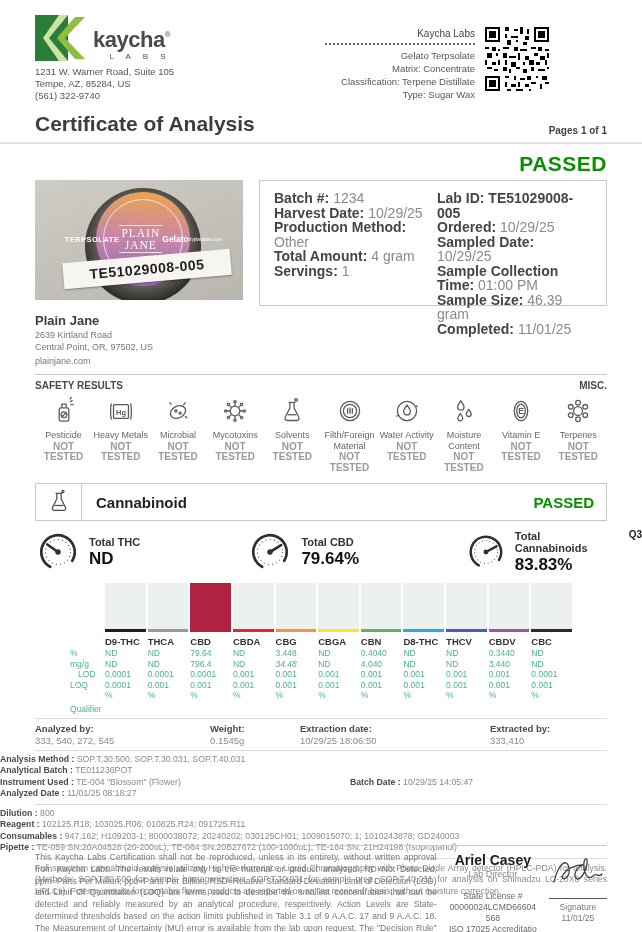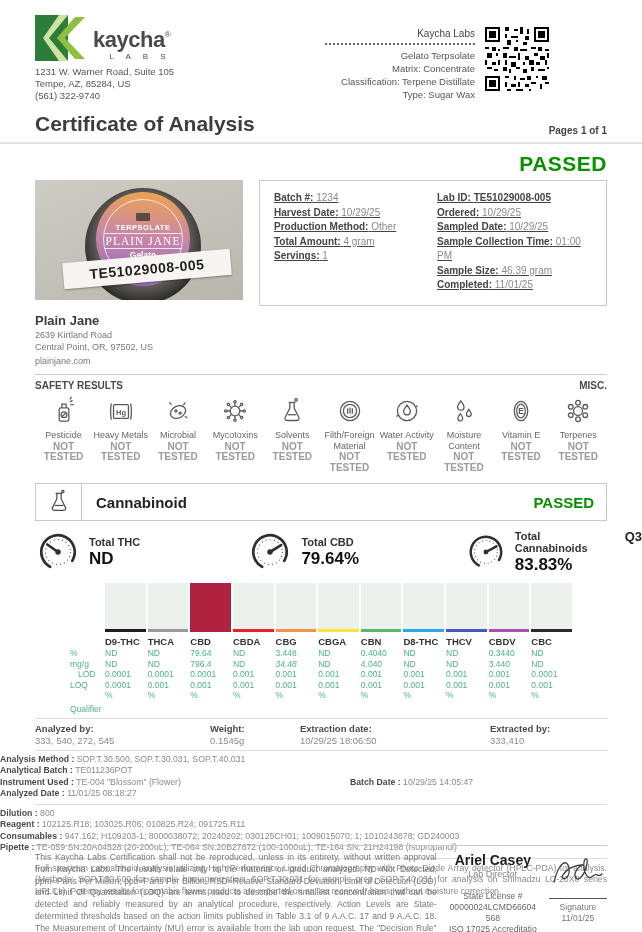--- a/index.html
+++ b/index.html
@@ -32,35 +32,35 @@
   .passed-top{ text-align:right; font-size:21px; font-weight:bold; margin-top:8px; letter-spacing:0.5px;}
 
   
   .sample-row{ display:flex; gap:16px; margin-top:4px; }
   .photo{ width:208px; height:120px; background:linear-gradient(160deg,#cfccc5,#b9b6ae);
           position:relative; overflow:hidden; flex:none;}
   .jar{ position:absolute; left:50px; top:8px; width:116px; height:116px; border-radius:50%;
         background:radial-gradient(circle at 50% 45%,#5d5955 55%,#2e2c2a 72%, #1f1e1c 100%); }
   .jar-label{ position:absolute; left:61px; top:12px; width:94px; height:94px; border-radius:50%;
         background:linear-gradient(185deg,#e8a059 8%,#c887a8 48%,#9a6cb4 90%);
-        display:flex; flex-direction:column; align-items:center; justify-content:center;
+        display:flex; flex-direction:row; align-items:center; justify-content:center;
         color:#fff; text-align:center; }
   .jar-ring{ position:absolute; inset:7px; border:1px solid rgba(255,255,255,.75); border-radius:50%; }
   .or-shape{ width:14px; height:8px; background:#5d4a42; border-radius:1px; margin-bottom:2px;}
   .lbl-terp{ font-size:7.5px; font-weight:bold; letter-spacing:0.5px; }
   .lbl-brand{ font-family:"Liberation Serif",serif; font-size:11.5px; letter-spacing:1px; margin:1px 0;
               border-top:1px solid rgba(255,255,255,.8); border-bottom:1px solid rgba(255,255,255,.8); padding:1px 2px;}
   .lbl-flavor{ font-size:8.5px; font-weight:bold; }
   .lbl-site{ font-size:4.5px; }
   .sticker{ position:absolute; left:28px; top:76px; width:168px; height:26px; background:#f6f5f1;
             transform:rotate(-5deg); box-shadow:0 1px 2px rgba(0,0,0,.35);
             display:flex; align-items:center; justify-content:center;
             font-size:14px; font-weight:bold; color:#1d1d1d; letter-spacing:0.5px;}
   .info-box{ flex:1; border:1px solid #c7c7c7; padding:10px 14px; display:flex; gap:8px; height:126px;}
-  .info-col{ flex:1; font-size:10px; line-height:14.5px;text-decoration:underline; }
+  .info-col{ flex:1; font-size:14px; line-height:14.5px; }
   .info-col b{ color:#454545; }
   .info-col span{ color:#8a8a8a; }
 
   .client{ margin-top:7px; }
   .client-name{ font-size:13px; font-weight:bold; color:#3d3d3d; }
   .client-addr{ font-size:9px; color:#777; line-height:11.5px; margin-top:2px;}
   .client-web{ font-size:9px; color:#777; margin-top:3px;}
 
   
   .safety-head{ display:flex; justify-content:space-between; font-size:10px; font-weight:bold;
@@ -76,21 +76,21 @@
   .cb-flask{ width:46px; border-right:1px solid #c7c7c7; display:flex; align-items:center; justify-content:center;}
   .cb-title{ flex:1; display:flex; align-items:center; padding-left:14px;
              font-size:15px; font-weight:bold; color:#222; }
   .cb-pass{ display:flex; align-items:center; padding-right:12px; font-size:15px; font-weight:bold;}
 
   .gauges{ display:flex; margin-top:8px; position:relative; }
   .gauge{ display:flex; align-items:center; gap:8px; }
   .g1{ width:232px;} .g2{ width:172px; } .g3{ margin-left:60px;}
   .g-label{ font-size:11px; font-weight:bold; color:#333; }
   .g-value{ font-size:17px; font-weight:bold; color:#111; margin-top:1px;}
-  .quarter{ position:absolute; right:0; top:0; font-size:13px; font-weight:bold; color:#222;}
+  .quarter{ position:absolute; right:0; top:0; font-size:10px; font-weight:bold; color:#222;}
 
   
   #cbd-grid{ display:grid; grid-template-columns:33px repeat(11, 1fr); column-gap:2px;
              width:572px; margin-top:8px; }
   .bar-cell{ position:relative; height:49px; background:#edf1ee; }
   .bar-fill{ position:absolute; left:0; right:0; bottom:3px; }
   .bar-strip{ position:absolute; left:0; right:0; bottom:0; height:3px; }
   .cname{ font-size:9.5px; font-weight:bold; color:#333; padding-top:4px; line-height:12px;}
   .cval{ font-size:8.5px; line-height:10.5px; }
   .rlabel{ font-size:8.5px; line-height:10.5px; }

